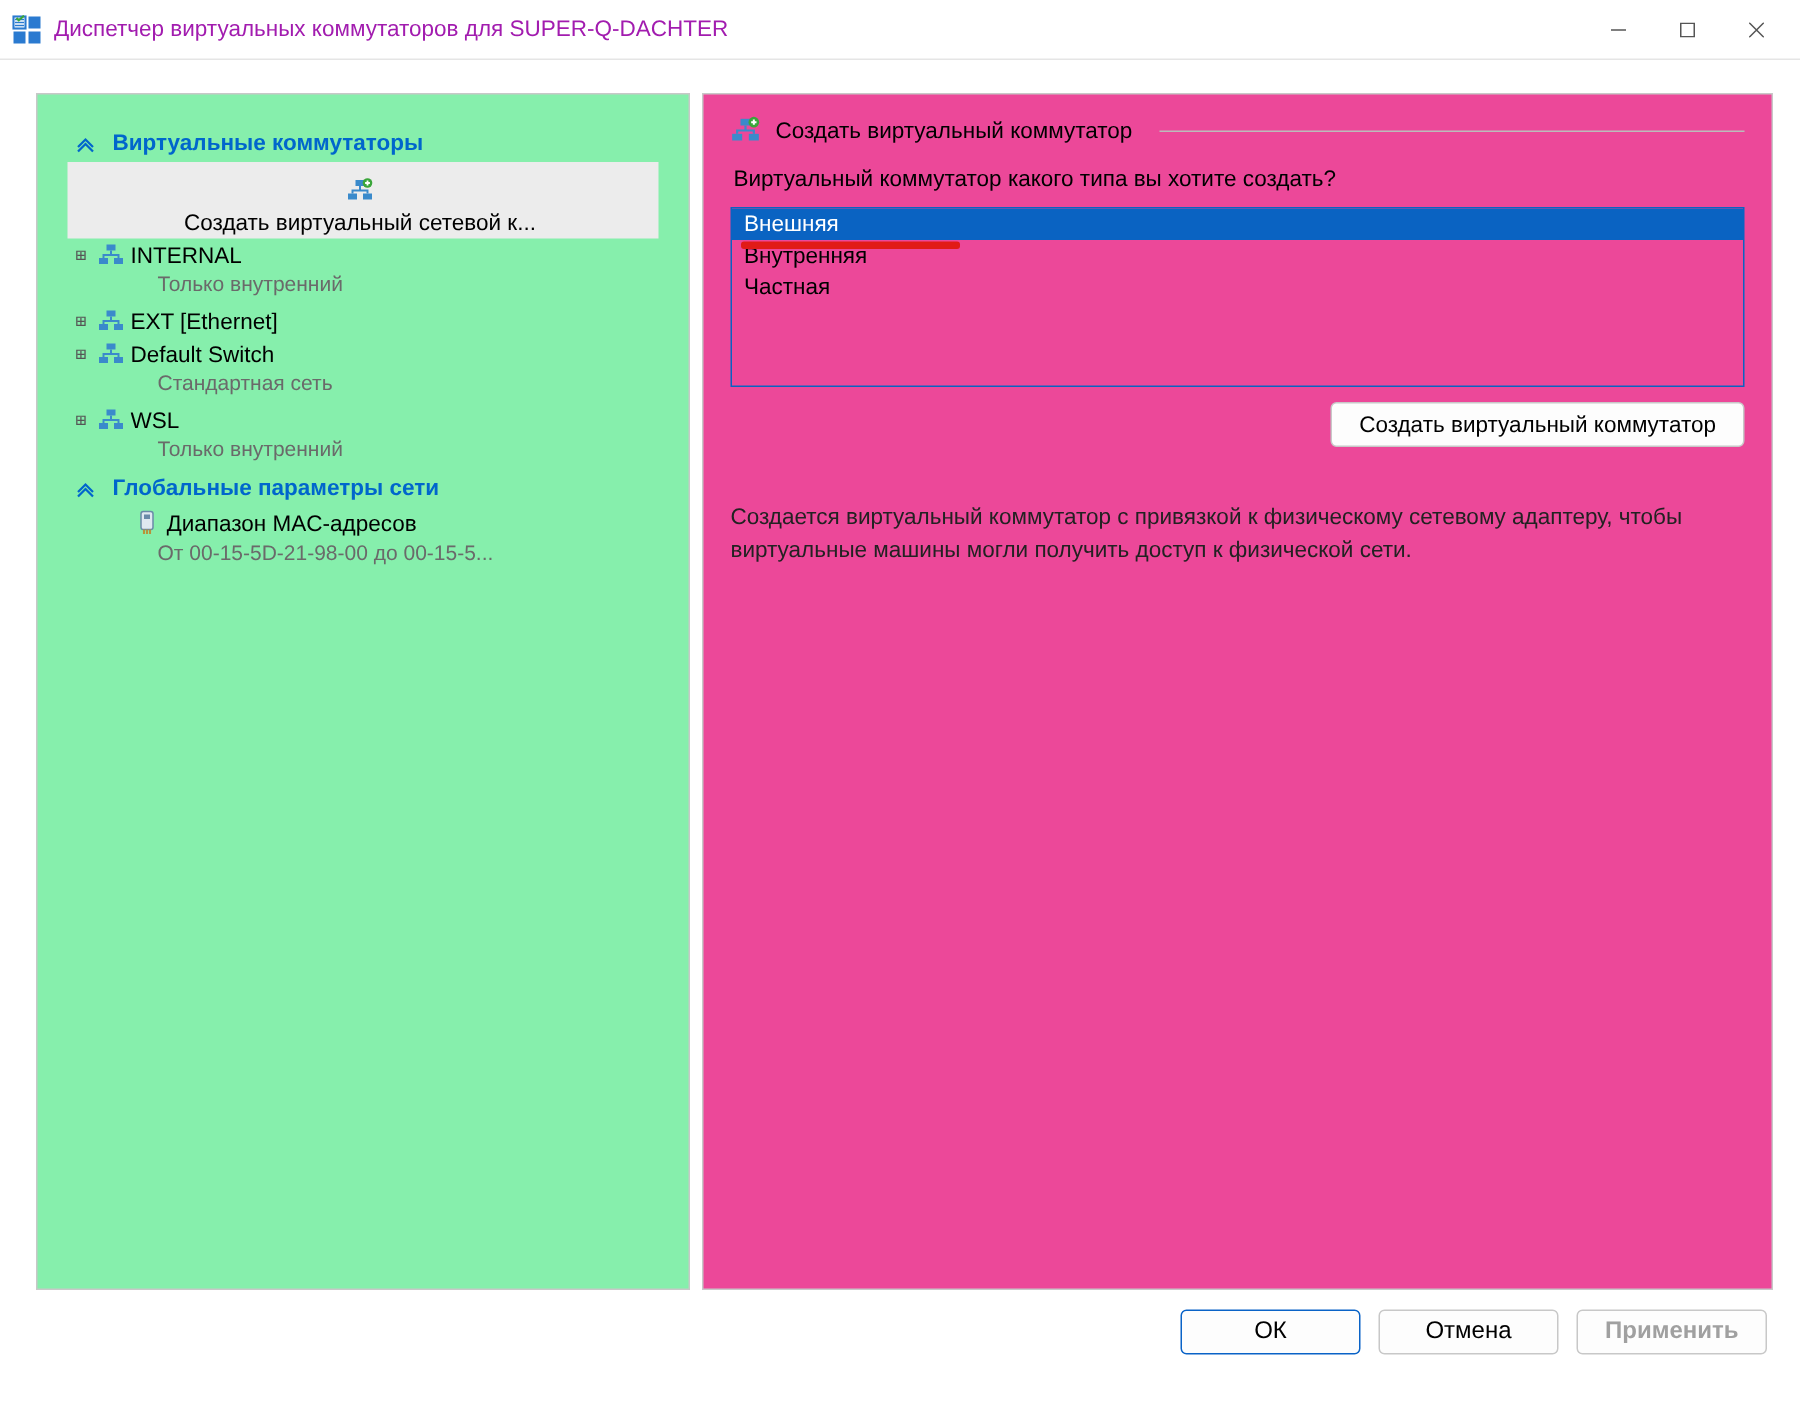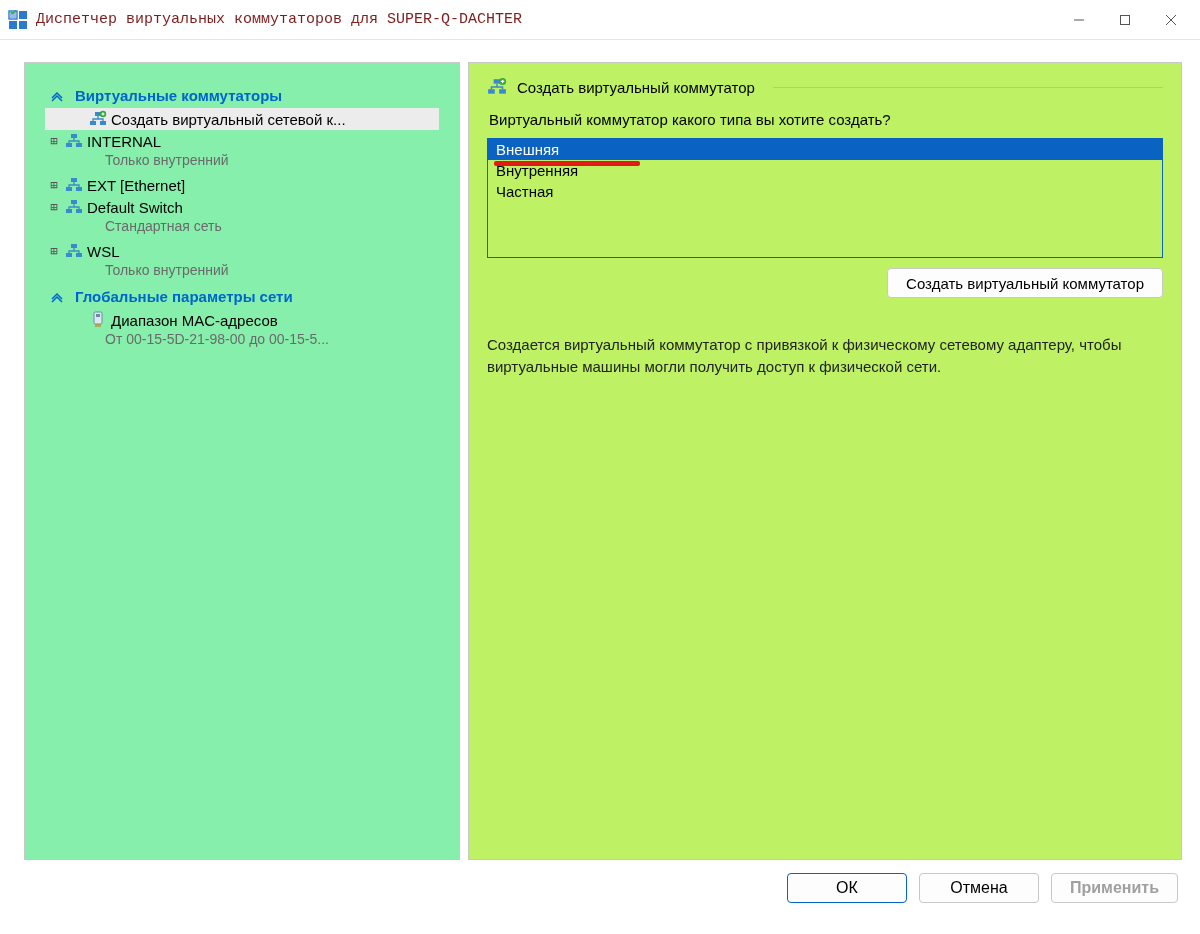--- a/index.html
+++ b/index.html
@@ -11,43 +11,43 @@
     color: #000;
     width:1200px; height:934px;
     position:relative; overflow:hidden;
   }
   .titlebar {
     height:40px; display:flex; align-items:center; padding:0 6px 0 8px;
     background:#ffffff; border-bottom:1px solid #e5e5e5;
     color:#555; font-size:15px;
   }
   .titlebar .app-icon { width:20px; height:20px; margin-right:8px; flex:none; }
-  .titlebar .title { flex:1; white-space:nowrap; overflow:hidden; text-overflow:ellipsis; color:#7f1d1d;font-family:Liberation Mono, monospace;}
+  .titlebar .title { flex:1; white-space:nowrap; overflow:hidden; text-overflow:ellipsis; color:#a21caf;}
   .wincontrols { display:flex; }
   .winbtn { width:46px; height:32px; display:flex; align-items:center; justify-content:center; color:#555;}
   .content {
     position:absolute; left:0; right:0; top:40px; bottom:0;
     padding:22px 18px 18px 24px;
     display:flex; flex-direction:column;
   }
   .panes { flex:1; display:flex; gap:8px; min-height:0;}
   .pane-left { width:436px; border:1px solid #c8c8c8; background:#86efac; padding:20px; overflow:hidden;}
-  .pane-right { flex:1; border:1px solid #c8c8c8; background:#bef264; padding:14px 18px 12px 18px; display:flex; flex-direction:column; overflow:hidden;}
+  .pane-right { flex:1; border:1px solid #c8c8c8; background:#ec4899; padding:14px 18px 12px 18px; display:flex; flex-direction:column; overflow:hidden;}
   .section-header {
     display:flex; align-items:center; gap:8px;
     color:#0066cc; font-weight:600; font-size:15px;
     padding:4px 6px;
   }
   .chevrons { width:16px; text-align:center; color:#0066cc; font-size:10px; display:flex; flex-direction:column; line-height:6px;}
   .tree-row { display:flex; align-items:center; padding:2px 6px 2px 2px; gap:4px;}
   .tree-row .exp { width:14px; text-align:center; color:#555; font-family:monospace; font-size:12px;}
   .tree-row .gap { width:20px;}
   .tree-row .icon { width:18px; height:18px; flex:none; display:flex; align-items:center; justify-content:center;}
   .tree-row .label { font-size:15px; white-space:nowrap; overflow:hidden; text-overflow:ellipsis;}
-  .tree-row.selected { background:#ececec; }
+  .tree-row.selected { background:#ececec;flex-direction:column; }
   .tree-sub { padding:0 6px 6px 60px; color:#6a6a6a; font-size:14px; white-space:nowrap; overflow:hidden; text-overflow:ellipsis;}
   svg { display:block; }
 
   .group-header { display:flex; align-items:center; gap:10px; margin-bottom:14px;}
   .group-header .hdr-label { font-size:15px; }
   .group-header .hline { flex:1; height:1px; background:#bbb; margin-left:8px;}
   .question { font-size:15px; margin-bottom:10px; margin-left:2px;}
   .listbox {
     border:1px solid #0a63c2; height:120px; overflow:auto; font-size:15px;
     position:relative;

